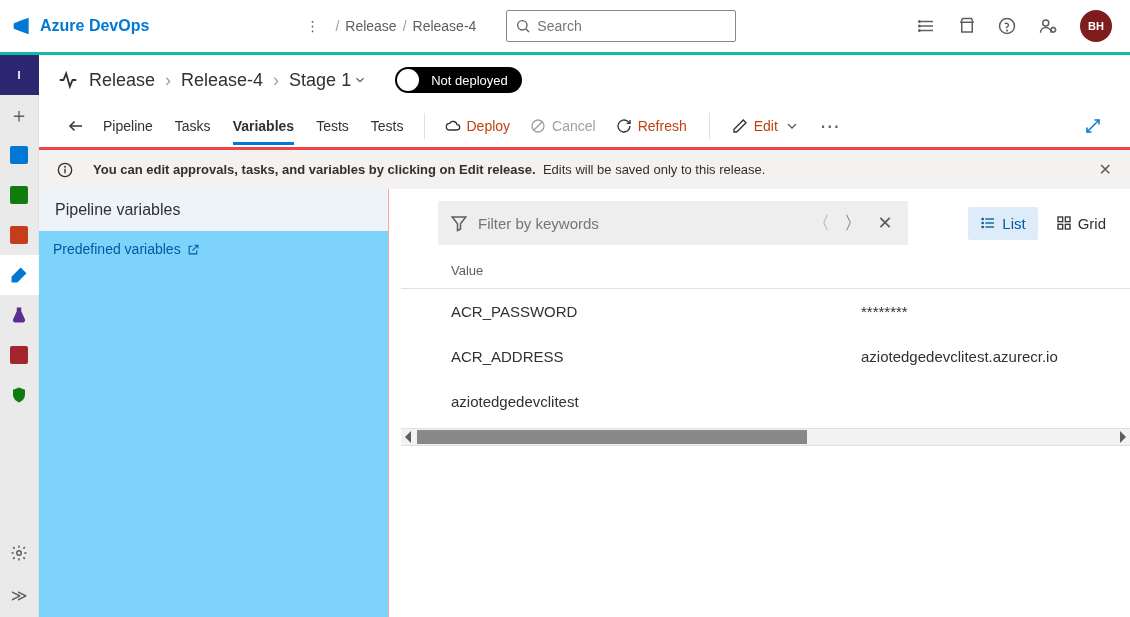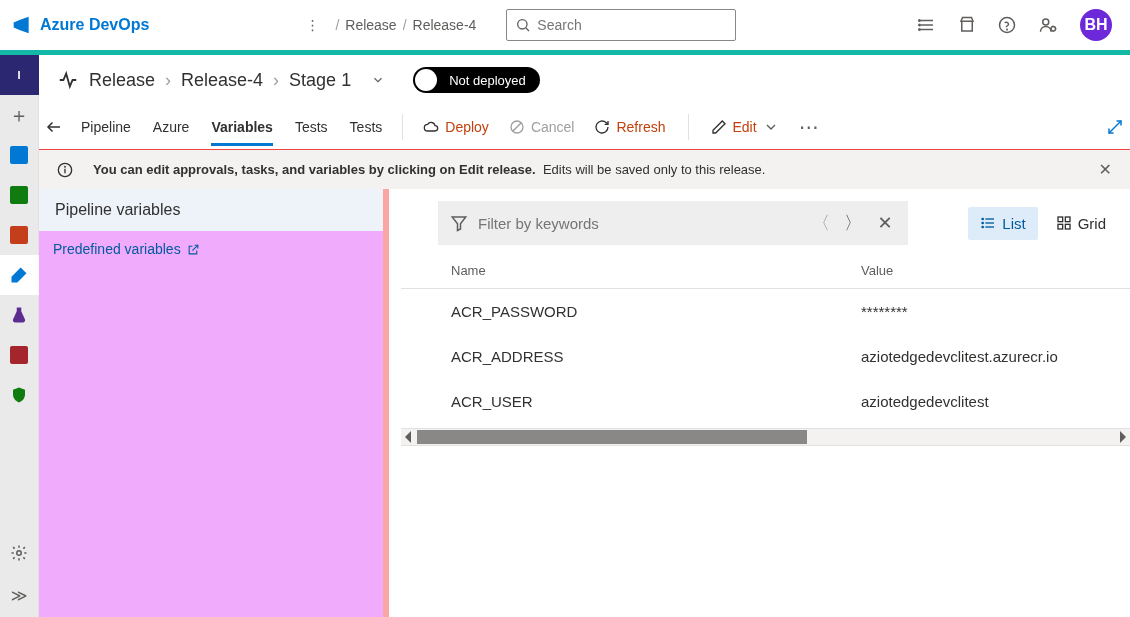--- a/index.html
+++ b/index.html
@@ -11,21 +11,21 @@
     height: 617px;
     overflow: hidden;
     position: relative;
     background: #fff;
   }
   
   .topbar {
     height: 55px;
     display: flex;
     align-items: center;
-    border-bottom: 5px solid #14b8a6;
+    border-bottom: 3px solid #14b8a6;
     padding: 0 12px;
     gap: 8px;
   }
   .logo-blk { display:flex; align-items:center; gap:8px; }
   .brand { font-weight:600; font-size:16px; color:#0078d4; }
   .vdots { color:#605e5c; padding:0 8px; cursor:pointer; margin-left: 140px;}
   .bcrumb { display:flex; align-items:center; gap:6px; color:#605e5c; font-size:14px;}
   .bcrumb span.sep { color:#a19f9d; }
   .bcrumb a { color:#605e5c; text-decoration:none; }
   .search-wrap {
@@ -34,21 +34,21 @@
     height:32px;
     border:1px solid #8a8886;
     border-radius:2px;
     display:flex; align-items:center;
     padding:0 8px;
     gap:6px;
   }
   .search-wrap input { border:none; outline:none; width:100%; font-size:14px;}
   .top-icons { margin-left:auto; display:flex; align-items:center; gap:22px; padding-right:6px;}
   .top-icons .ico { color:#605e5c; cursor:pointer; display:flex; align-items:center; }
-  .avatar { width:32px; height:32px; border-radius:50%; background:#6d28d9; color:#fff; display:flex; align-items:center; justify-content:center; font-size:16px; font-weight:600;}
+  .avatar { width:32px; height:32px; border-radius:50%; background:#7f1d1d; color:#fff; display:flex; align-items:center; justify-content:center; font-size:11px; font-weight:600;}
   
   .layout { display:flex; height:calc(617px - 55px); }
   .leftnav { width:39px; background:#eaeaea; display:flex; flex-direction:column; align-items:center; padding-top:0; border-right:1px solid #e1e1e1;}
   .leftnav .nitem { width:39px; height:40px; display:flex; align-items:center; justify-content:center; cursor:pointer; position:relative;}
   .leftnav .nitem.active { background:#fff; }
   .nav-box { width:18px; height:18px; border-radius:2px; }
   .nav-plus { color:#605e5c; font-size:20px; }
   .leftnav .spacer { flex:1; }
   
   .main { flex:1; display:flex; flex-direction:column; overflow:hidden;}
@@ -56,43 +56,43 @@
   .release-row {
     height:50px;
     display:flex; align-items:center;
     padding:0 18px;
     gap:10px;
     font-size:18px;
   }
   .release-row .crumb { display:flex; align-items:center; gap:10px; }
   .release-row .crumb span { color:#323130; }
   .release-row .crumb .chev { color:#a19f9d; }
-  .stage-dd { display:flex; align-items:center; gap:20px;}
+  .stage-dd { display:flex; align-items:center; gap:2px;}
   .pill {
     margin-left: 18px;
     display:inline-flex; align-items:center;
     background:#000; color:#fff;
     border-radius: 16px;
     height:26px;
     padding-right:14px;
     font-size:13px;
     position:relative;
   }
   .pill::before {
     content:"";
     width:22px; height:22px; border-radius:50%;
     background:#fff;
     margin:2px 12px 2px 2px;
   }
   
   .tabrow {
     height:45px;
-    border-bottom:1px solid #ef4444;
+    border-bottom:3px solid #ef4444;
     display:flex; align-items:center;
-    padding:0 6px;
+    padding:0 28px;
     gap:18px;
   }
   .backarrow { color:#323130; cursor:pointer; }
   .tabs { display:flex; gap:22px; }
   .tab { padding:10px 0; cursor:pointer; color:#323130; }
   .tab.active { font-weight:600; border-bottom:3px solid #0078d4; padding-bottom:8px;}
   .vline { width:1px; height:26px; background:#e1e1e1; margin:0 2px;}
   .actions { display:flex; align-items:center; gap:20px; }
   .abtn { display:flex; align-items:center; gap:6px; cursor:pointer; color:#c2410c;}
   .abtn.disabled { color:#a19f9d; cursor:default;}
@@ -106,22 +106,22 @@
     padding: 10px 18px;
     gap:20px;
     color:#323130;
     font-size:13px;
   }
   .banner .close { margin-left:auto; cursor:pointer; color:#605e5c; font-size:16px;}
   
   .content { flex:1; display:flex; overflow:hidden;}
   .sidepanel {
     width: 350px;
-    border-right:6px solid #fca5a5;
-    background:#f0abfc;
+    border-right:1px solid #fca5a5;
+    background:#7dd3fc;
   }
   .sidepanel-head {
     background:#edf3f9;
     padding:12px 14px;
     font-size:16px;
     font-weight:400;
     border-left:2px solid transparent;
   }
   .sidepanel-link {
     padding:10px 14px;
@@ -311,21 +311,21 @@
 
     <div class="tabrow">
       <span class="backarrow">
         <svg width="18" height="18" viewBox="0 0 24 24" fill="none" stroke="#323130" stroke-width="2">
             <line x1="20" y1="12" x2="4" y2="12"></line>
             <polyline points="10 18 4 12 10 6"></polyline>
           </svg>
       </span>
       <div class="tabs">
         <div class="tab">Pipeline</div>
-        <div class="tab">Azure</div>
+        <div class="tab">Tasks</div>
         <div class="tab active">Variables</div>
         <div class="tab">Tests</div>
         <div class="tab">Tests</div>
       </div>
       <div class="vline"></div>
       <div class="actions">
         <div class="abtn">
           <svg viewBox="0 0 24 24" fill="none" stroke="#323130" stroke-width="2">
               <path d="M18 18a4 4 0 000-8 6 6 0 00-11-2A5 5 0 007 18z"></path>
             </svg>
@@ -426,33 +426,31 @@
                   <rect x="3" y="14" width="7" height="7"></rect>
                   <rect x="14" y="14" width="7" height="7"></rect>
                 </svg>
               <span>Grid</span>
             </div>
           </div>
         </div>
 
         <div class="tbl">
           <div class="tbl-head">
-            <div class="col-name">Name</div>
             <div class="col-val">Value</div>
           </div>
           <div class="tbl-row">
             <div class="col-name">ACR_PASSWORD</div>
             <div class="col-val">********</div>
           </div>
           <div class="tbl-row">
             <div class="col-name">ACR_ADDRESS</div>
             <div class="col-val">aziotedgedevclitest.azurecr.io</div>
           </div>
           <div class="tbl-row">
-            <div class="col-name">ACR_USER</div>
             <div class="col-val">aziotedgedevclitest</div>
           </div>
         </div>
 
         <div class="hscroll-strip">
           <div class="hscroll-thumb"></div>
         </div>
       </div>
     </div>
   </div>

